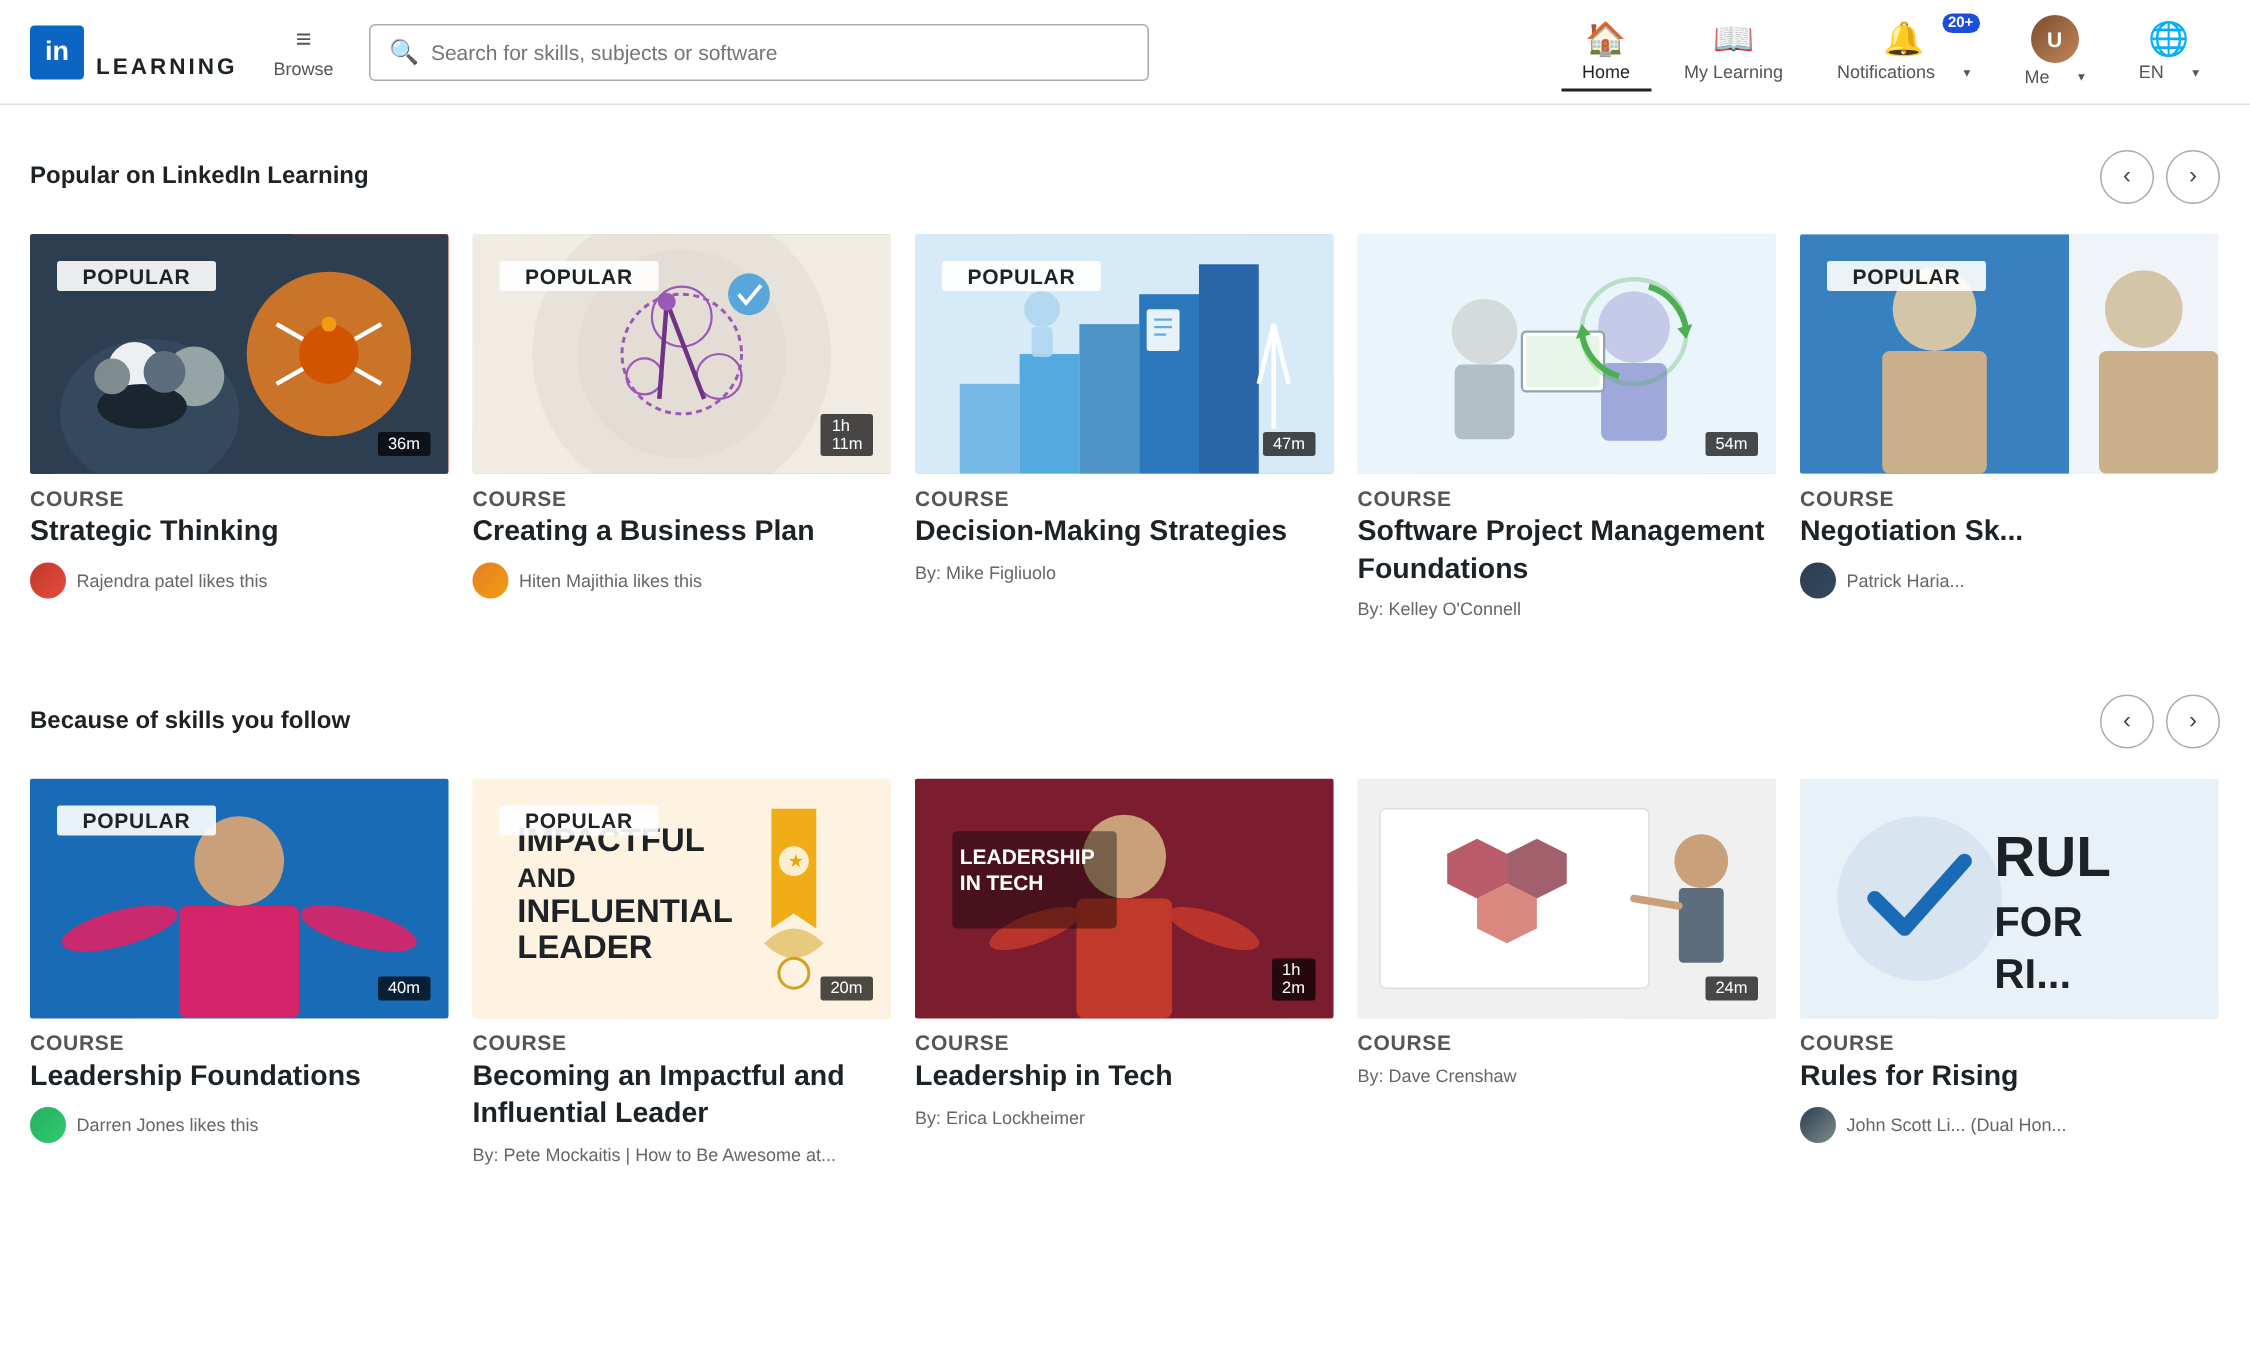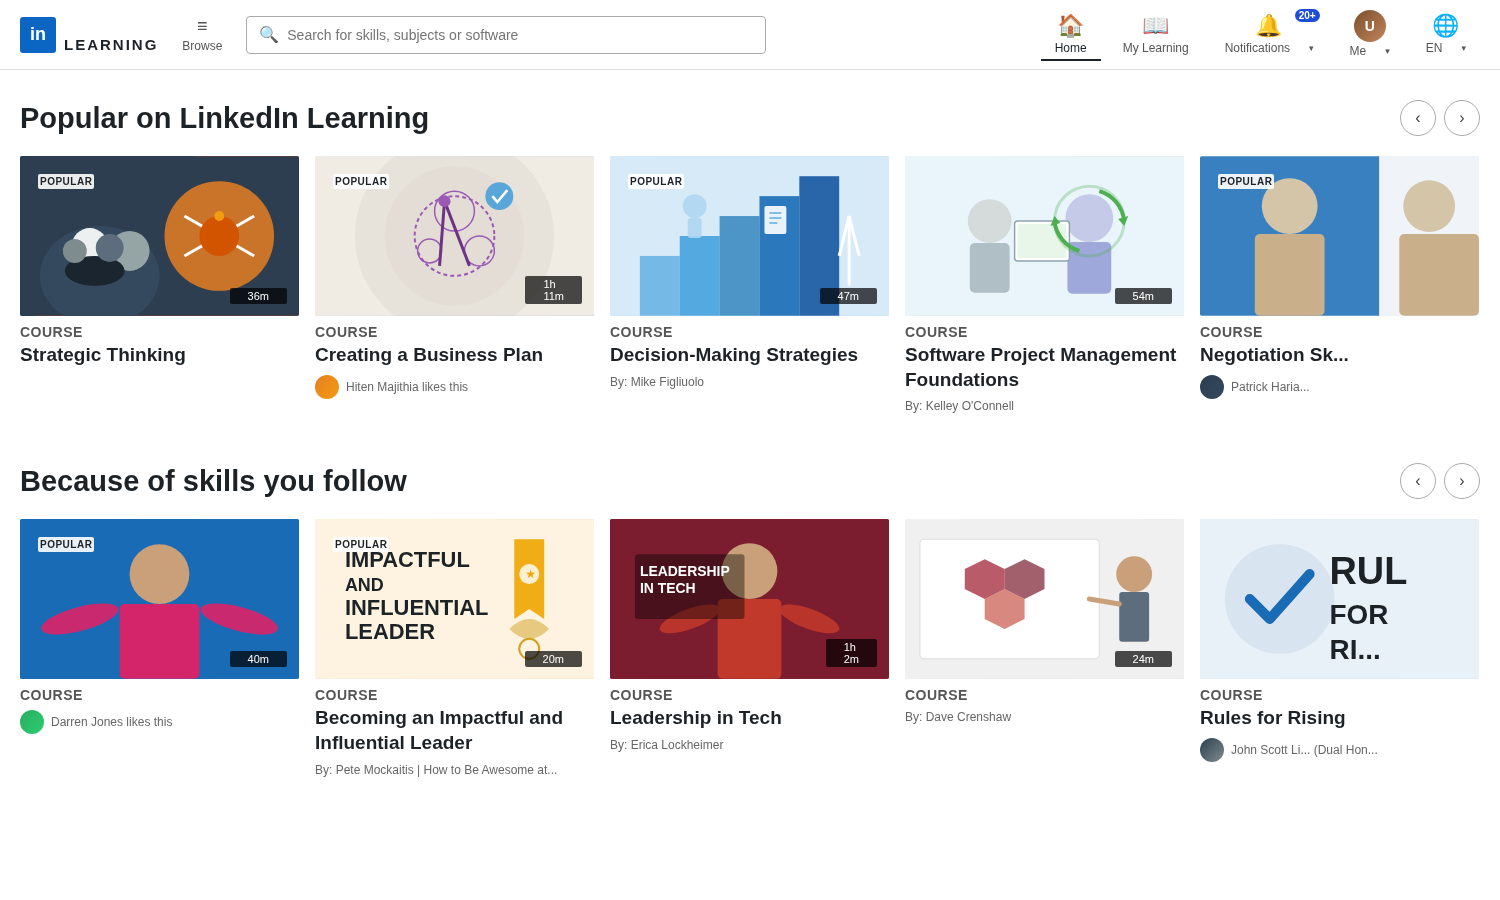--- a/index.html
+++ b/index.html
@@ -139,21 +139,21 @@
     
     .main { padding: 30px 20px 40px; }
 
     .section-header {
       display: flex;
       align-items: center;
       justify-content: space-between;
       margin-bottom: 20px;
     }
     .section-title {
-      font-size: 29px;
+      font-size: 16px;
       font-weight: 700;
       color: #1d2226;
     }
     .nav-arrows {
       display: flex;
       gap: 8px;
     }
     .arrow-btn {
       width: 36px;
       height: 36px;
@@ -189,34 +189,34 @@
       border-radius: 2px;
       overflow: hidden;
       background: #ccc;
     }
     .popular-badge {
       position: absolute;
       top: 10px;
       left: 10px;
       background: rgba(255,255,255,0.9);
       color: #1d2226;
-      font-size: 10px;
+      font-size: 14px;
       font-weight: 700;
-      padding: 2px 2px;
+      padding: 2px 17px;
       border-radius: 2px;
       letter-spacing: 0.5px;
     }
     .duration-badge {
       position: absolute;
       bottom: 6px;
       right: 6px;
       background: rgba(0,0,0,0.7);
       color: #fff;
       font-size: 11px;
-      padding: 2px 18px;
+      padding: 2px 7px;
       border-radius: 2px;
     }
     .card-type {
       font-size: 14px;
       font-weight: 700;
       color: #555;
       letter-spacing: 0.5px;
       margin-top: 8px;
       text-transform: uppercase;
     }
@@ -360,20 +360,24 @@
           <div style="position:absolute;bottom:6px;right:6px;">
             <span class="duration-badge">36m</span>
           </div>
           <div style="position:absolute;top:8px;left:8px;">
             <span class="popular-badge">POPULAR</span>
           </div>
         </div>
       </div>
       <div class="card-type">COURSE</div>
       <div class="card-title">Strategic Thinking</div>
+      <div class="card-meta">
+        <div class="card-meta-avatar" style="background:linear-gradient(135deg,#c0392b,#e74c3c);border-radius:50%;width:24px;height:24px;flex-shrink:0;"></div>
+        <span>Rajendra patel likes this</span>
+      </div>
     </div>
 
     <div class="card">
       <div class="card-thumb bg-business">
         <div class="thumb-overlay">
           <svg class="card-svg" viewBox="0 0 280 160" xmlns="http://www.w3.org/2000/svg">
             <rect width="280" height="160" fill="#f0ece4"></rect>
 
             <ellipse cx="140" cy="80" rx="70" ry="70" fill="#e8e0d8" opacity="0.6"></ellipse>
             <ellipse cx="140" cy="80" rx="100" ry="100" fill="#d4ccc4" opacity="0.3"></ellipse>
@@ -531,20 +535,21 @@
             </svg>
             <div style="position:absolute;bottom:6px;right:6px;">
               <span class="duration-badge">40m</span>
             </div>
             <div style="position:absolute;top:8px;left:8px;">
               <span class="popular-badge">POPULAR</span>
             </div>
           </div>
         </div>
         <div class="card-type">COURSE</div>
+        <div class="card-title">Leadership Foundations</div>
         <div class="card-meta">
           <div class="card-meta-avatar" style="background:linear-gradient(135deg,#27ae60,#2ecc71);border-radius:50%;width:24px;height:24px;flex-shrink:0;"></div>
           <span>Darren Jones likes this</span>
         </div>
       </div>
 
       <div class="card">
         <div class="card-thumb bg-impactful">
           <div class="thumb-overlay">
             <svg class="card-svg" viewBox="0 0 280 160" xmlns="http://www.w3.org/2000/svg">

